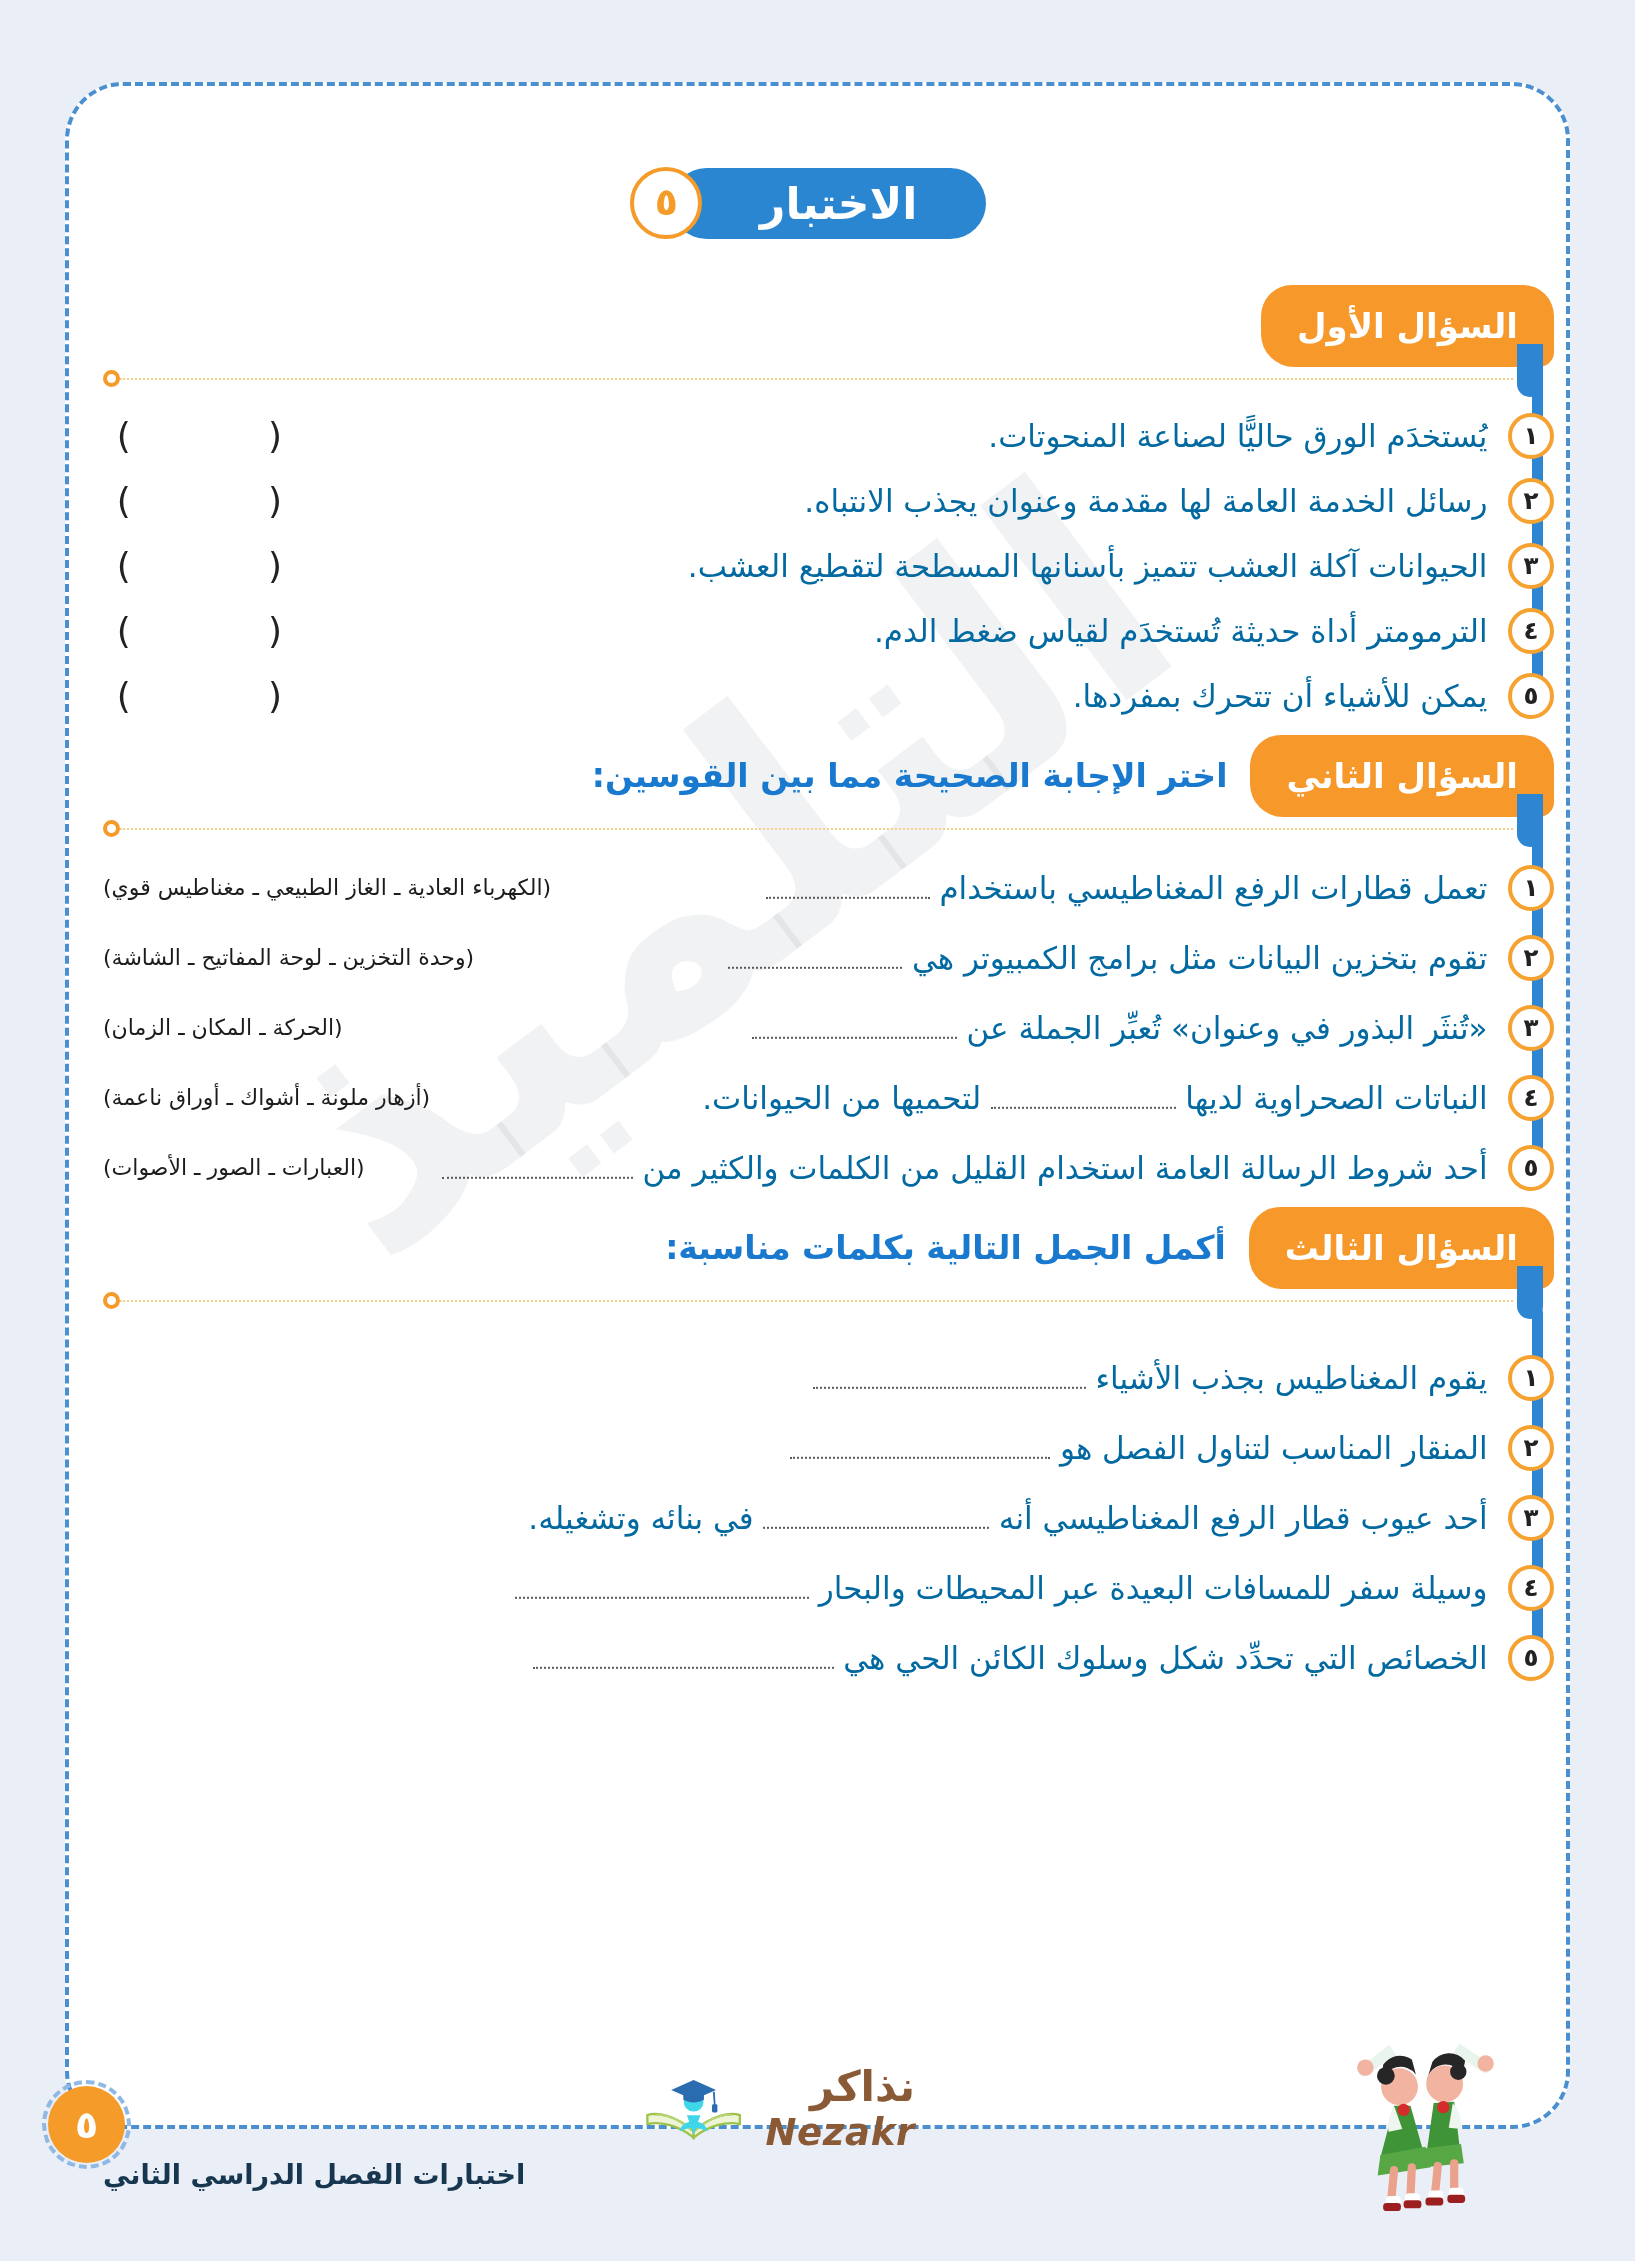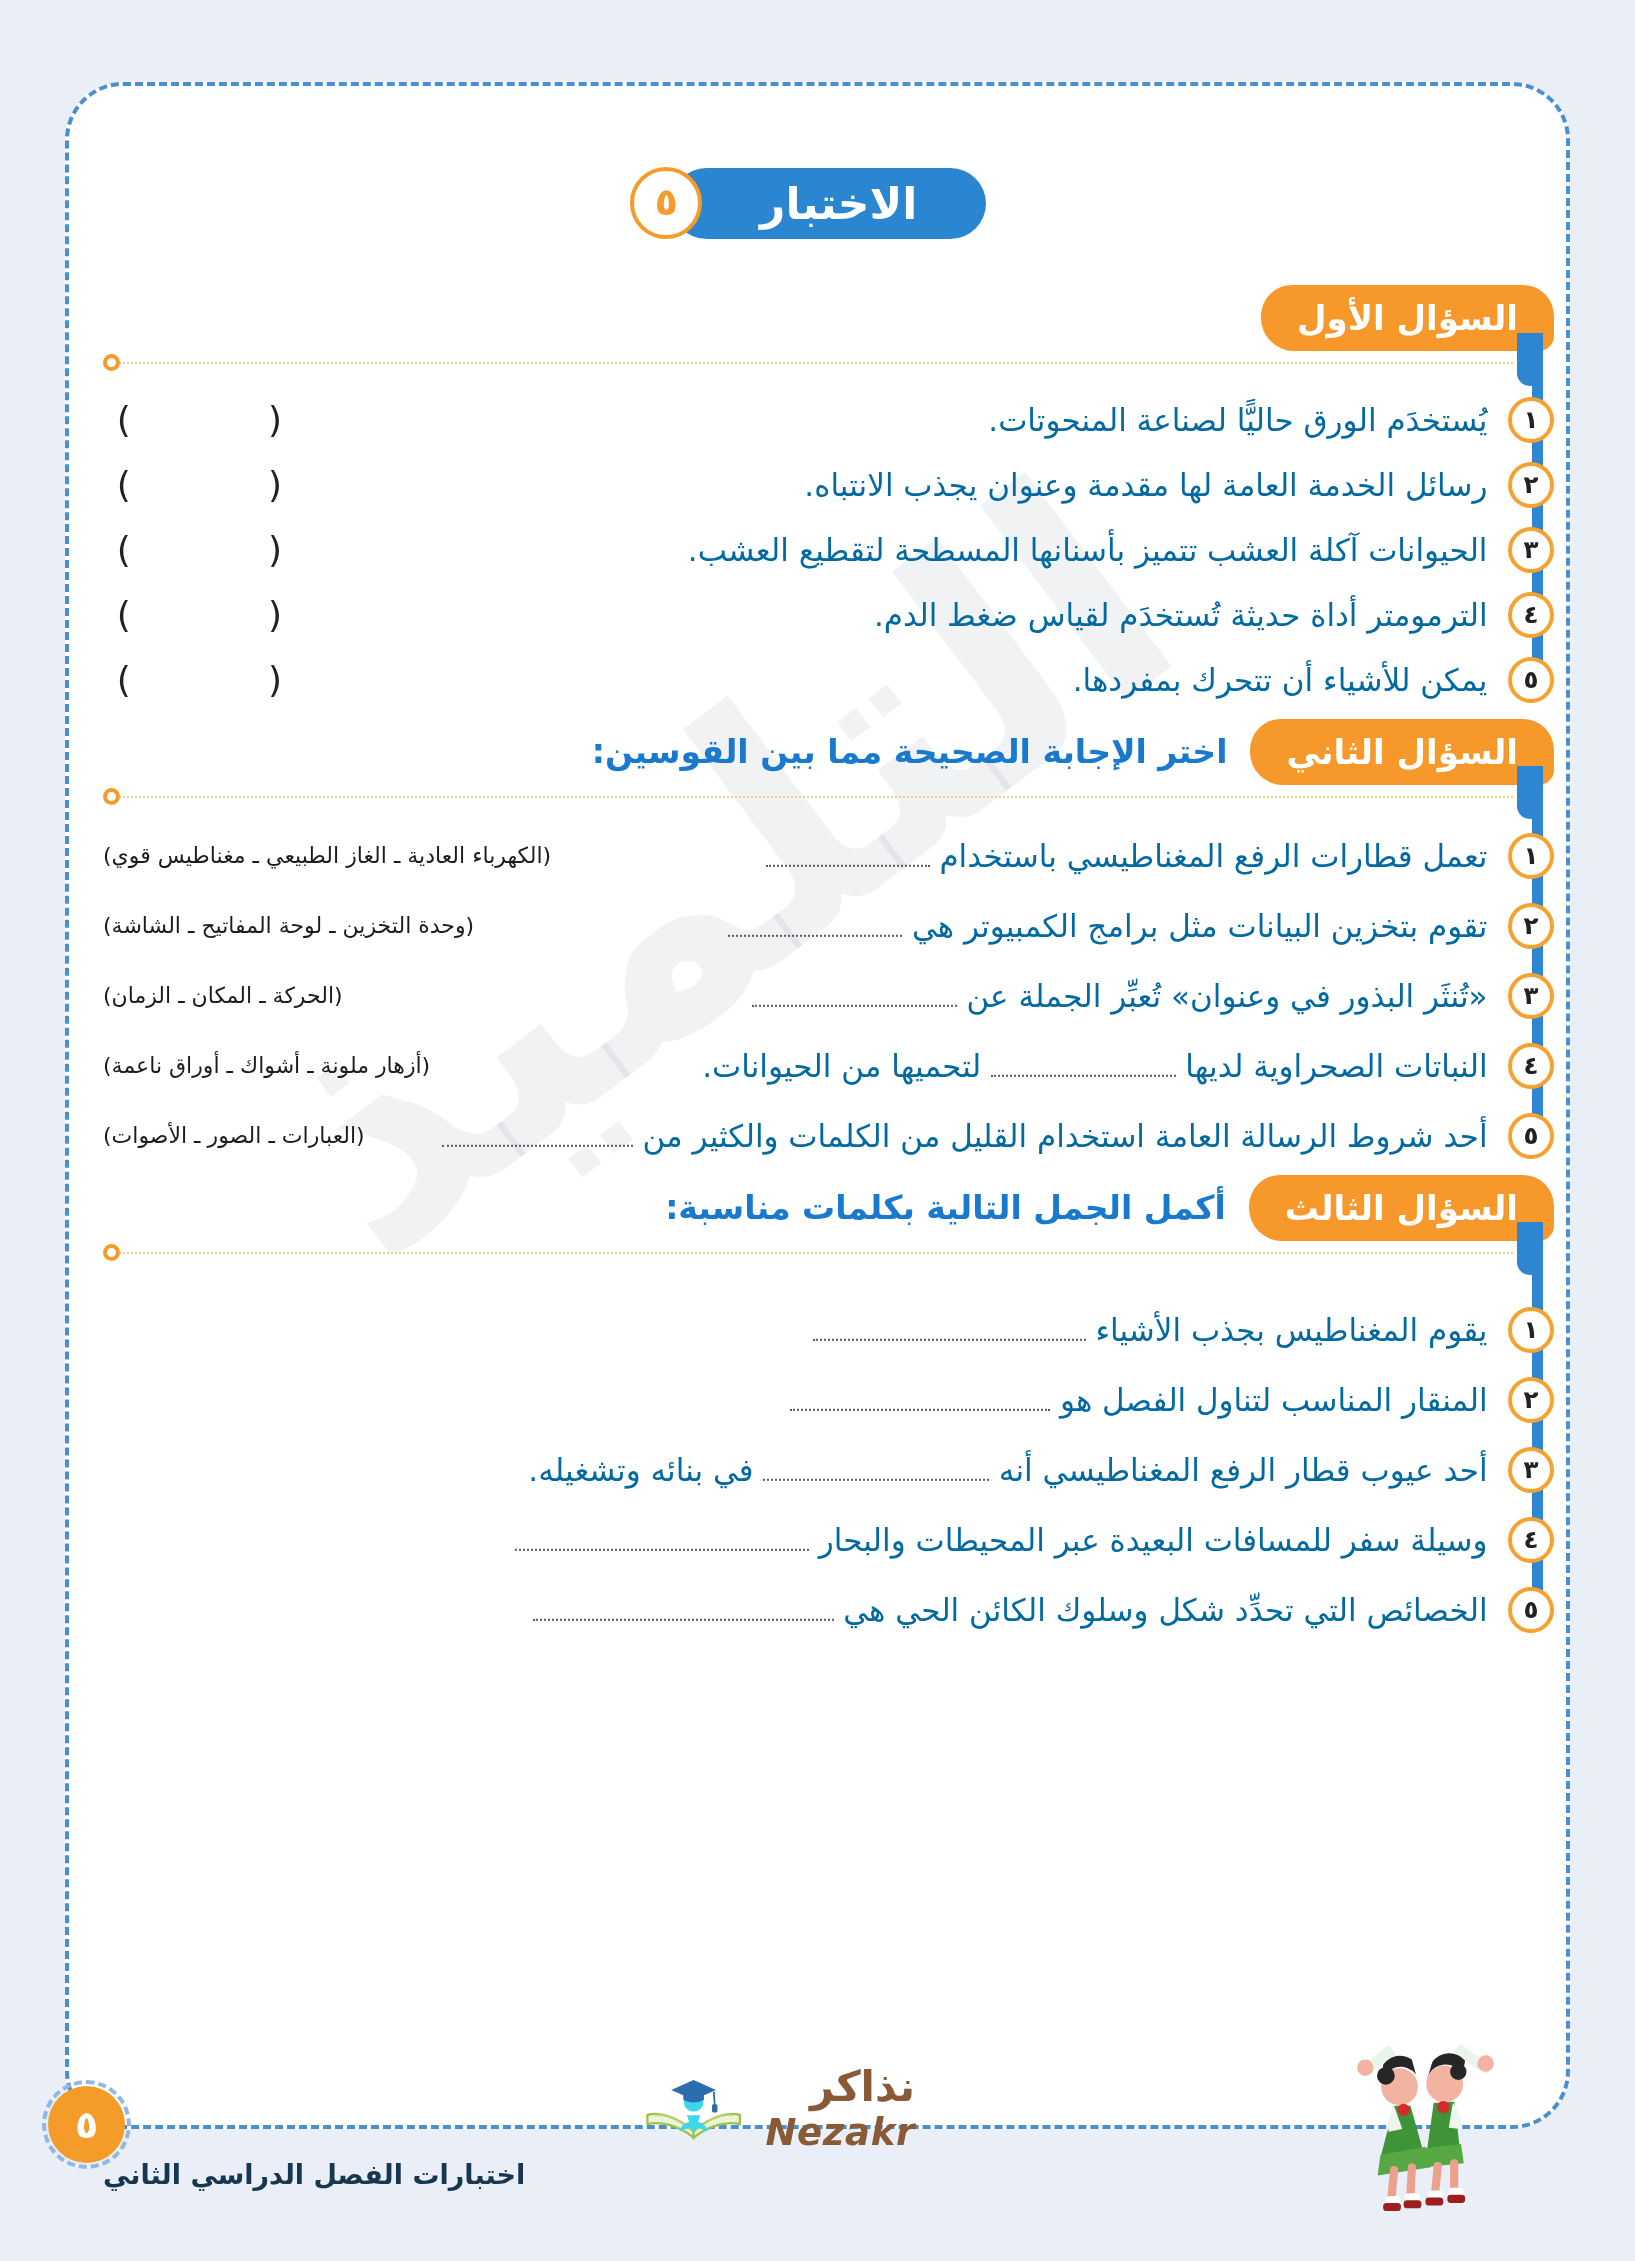--- a/index.html
+++ b/index.html
@@ -36,21 +36,21 @@
   .test-num {
     position:absolute; left:-41px; top:-1.4px; width:64px; height:64px;
     background:#fff; border:4.8px solid #f59b29; border-radius:50%;
     color:#f59b29; font-size:38px; font-weight:bold;
     display:flex; align-items:center; justify-content:center;
   }
   
   .sec-head { display:flex; align-items:center; position:relative; }
   .sec-banner {
     position:relative; background:#f7982b; color:#fff; font-weight:bold;
-    font-size:34px; height:66px; line-height:66px; padding:0 36px;
+    font-size:34px; height:66px; line-height:66px; padding:8px 36px;
     border-radius:31px 31px 15px 33px; flex:0 0 auto; z-index:1;
   }
   .sec-banner::after { 
     content:""; position:absolute; right:11px; top:72%;
     width:26px; height:53px; background:#2e86d3;
     border-radius:0 0 18px 18px; z-index:-1;
   }
   .sec-instr { color:#1879cf; font-weight:bold; font-size:33px; margin-right:23px; }
   .sep {
     border-top:2.7px dotted #f3cf8e; margin:11px 41px 0 17px; position:relative; height:0;

